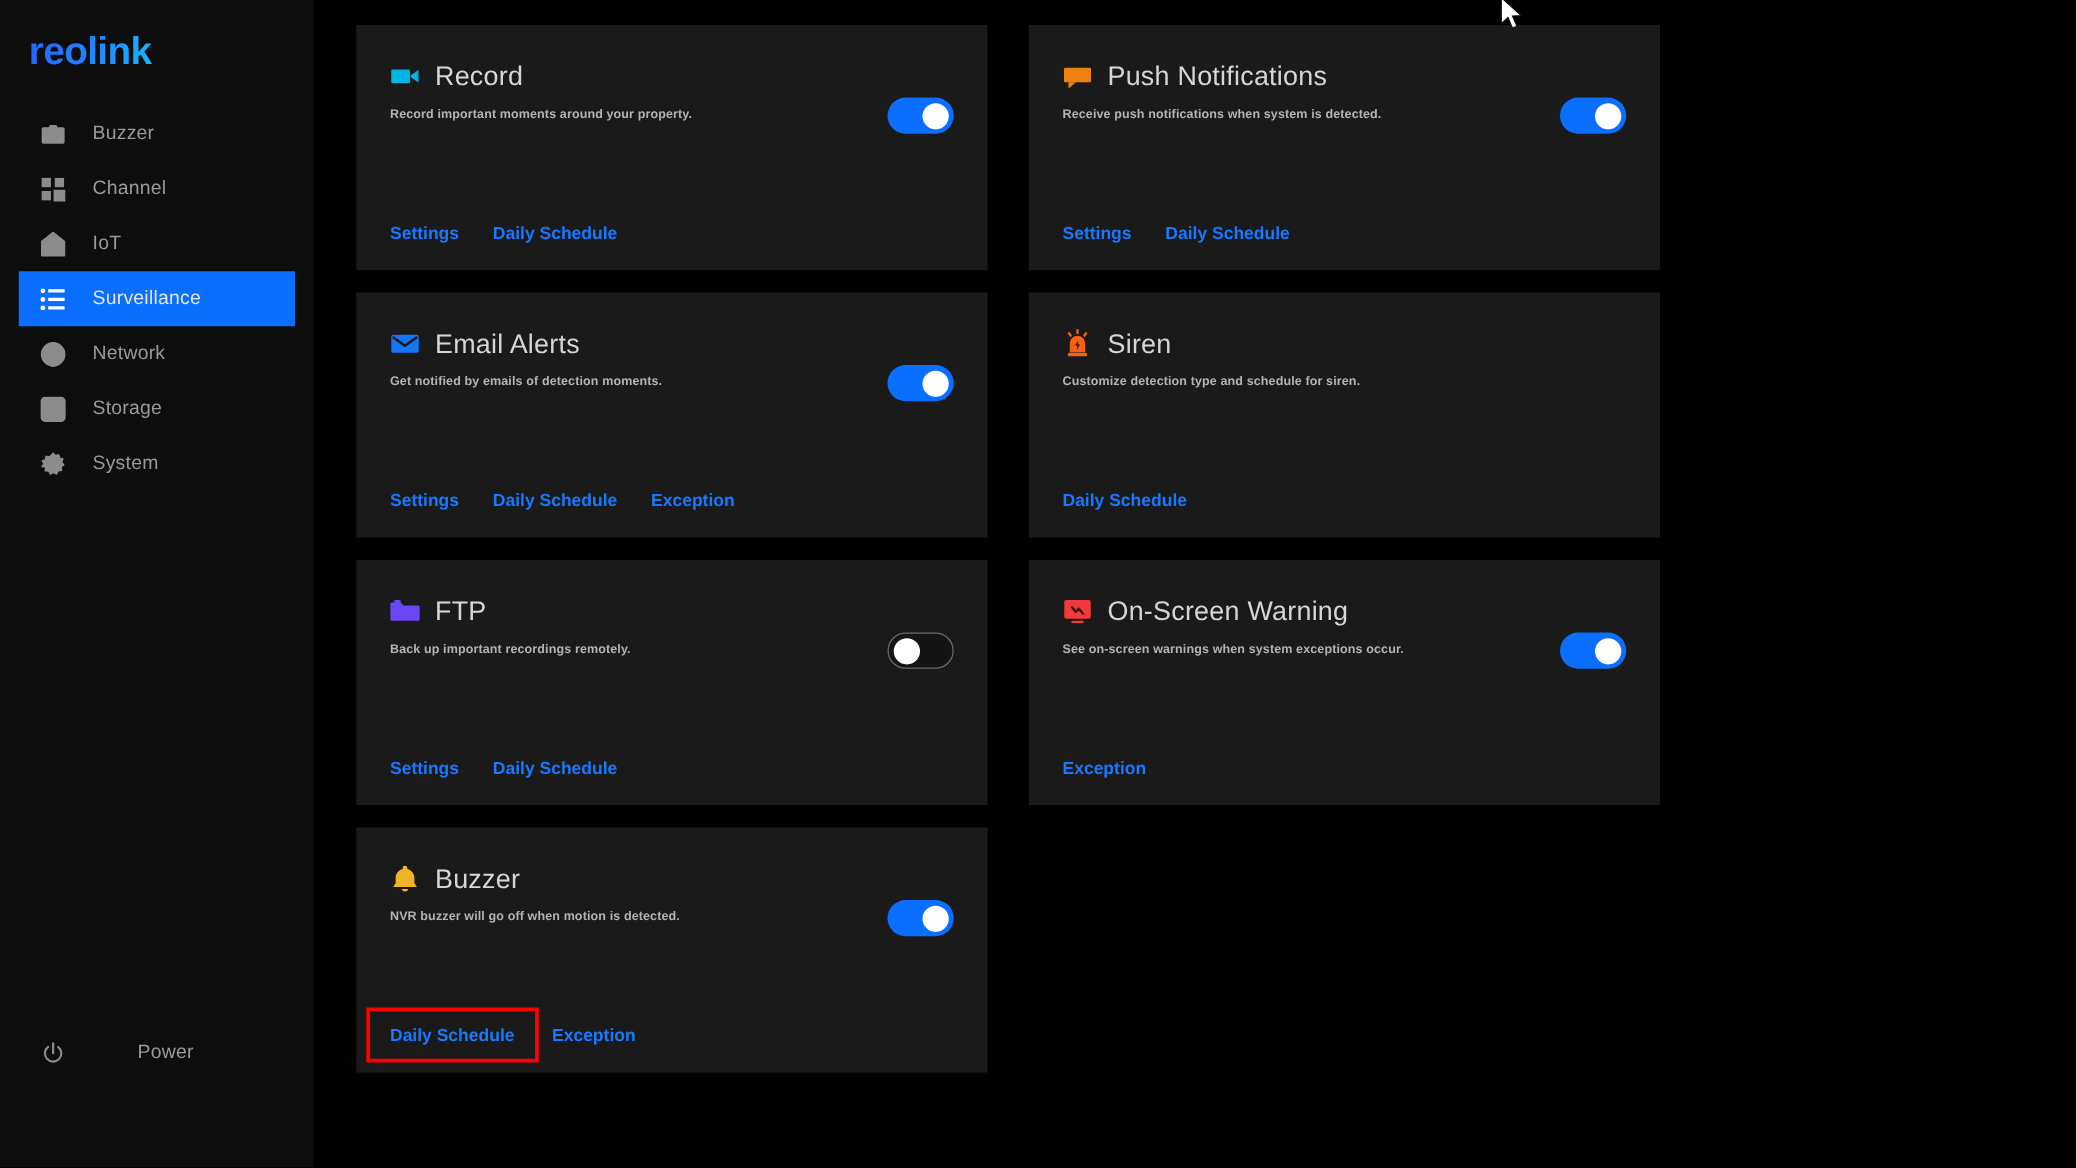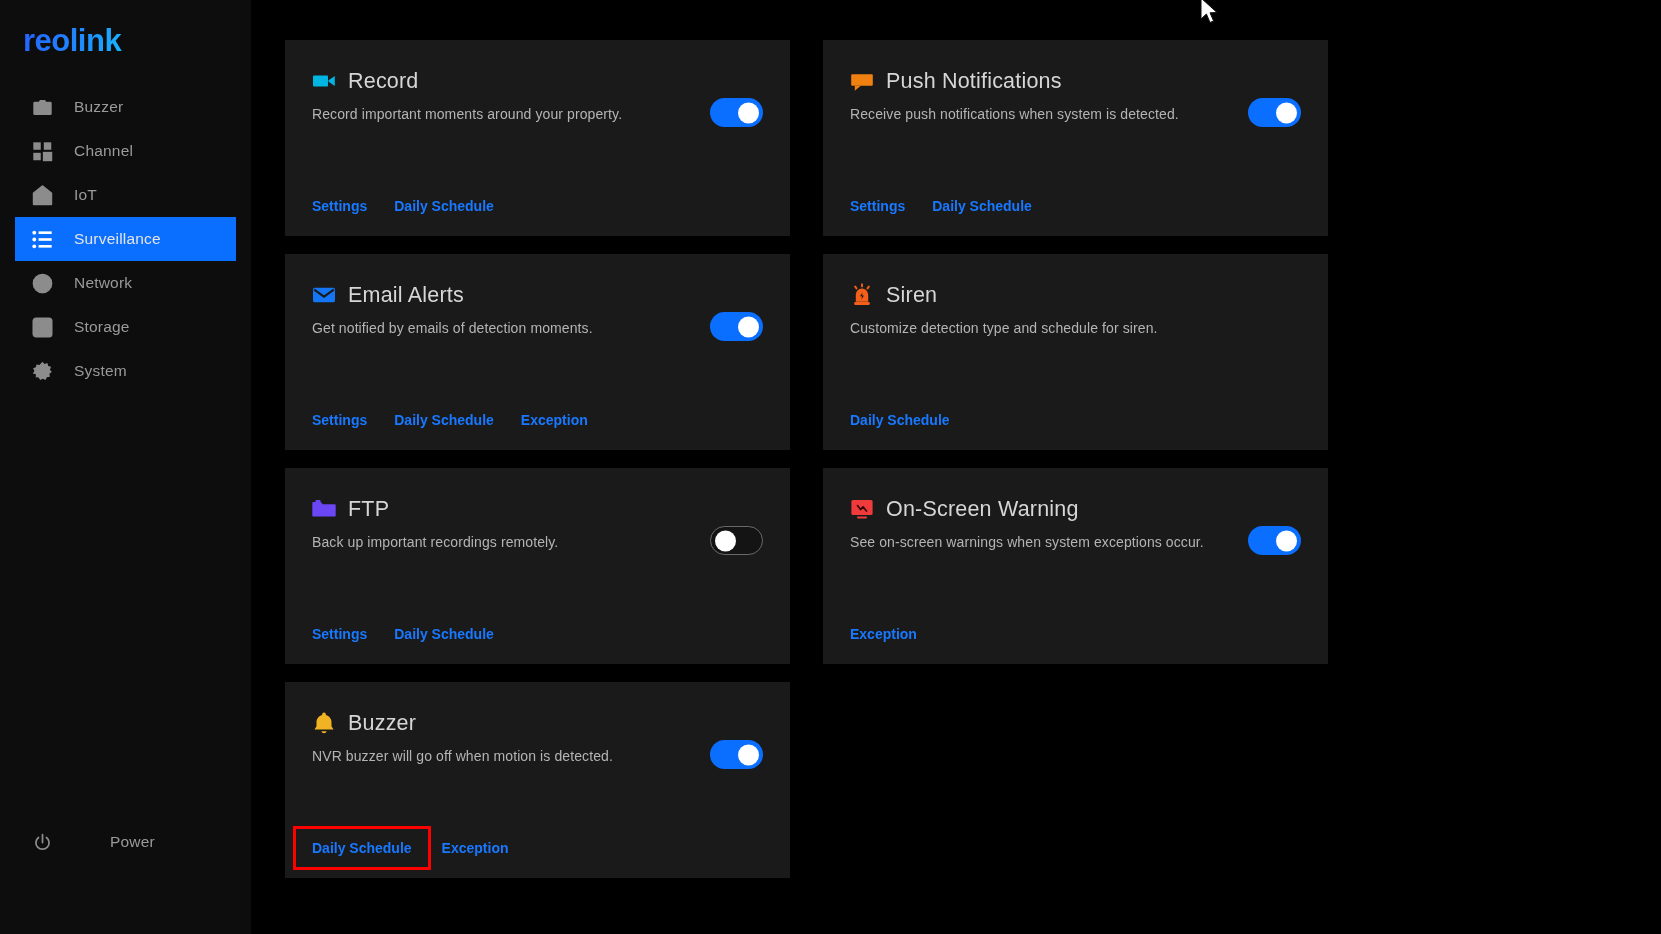--- a/index.html
+++ b/index.html
@@ -59,40 +59,40 @@
     display: flex; align-items: center; justify-content: center;
     color: #e6e6e6; font-size: 23px; line-height: 1;
   }
 
   
   #main {
     position: absolute; left: 251px; top: 0;
     width: 1410px; height: 934px; background: #000;
   }
   #grid {
-    position: absolute; left: 34px; top: 40px;
+    position: absolute; left: 34px; top: 20px;
     width: 1040px;
     display: grid;
     grid-template-columns: 505px 505px;
     column-gap: 33px; row-gap: 18px;
   }
   .card {
     position: relative;
     background: #1a1a1a;
     height: 196px;
     padding: 26px 27px 0 27px;
   }
   .card-head { display: flex; align-items: center; height: 30px; }
   .card-icon {
     width: 24px; height: 24px; flex: 0 0 24px; margin-right: 12px;
     display: flex; align-items: center; justify-content: center;
   }
   .card-icon svg { display: block; }
   .card-title { font-size: 21.5px; color: #d6d6d6; font-weight: 400; letter-spacing: .2px; }
-  .card-desc { margin-top: 10px; font-size: 14px; color: #b4b4b4; letter-spacing: .1px; }
+  .card-desc { margin-top: 10px; font-size: 10px; color: #b4b4b4; letter-spacing: .1px; font-weight: bold; }
 
   .toggle {
     position: absolute; right: 27px; top: 58px;
     width: 53px; height: 29px; border-radius: 15px; cursor: pointer;
   }
   .toggle.on { background: #0a6eff; }
   .toggle.off { background: #141414; border: 1.4px solid #6a6a6a; }
   .knob {
     position: absolute; top: 50%; transform: translateY(-50%);
     width: 21px; height: 21px; border-radius: 50%; background: #ffffff;

